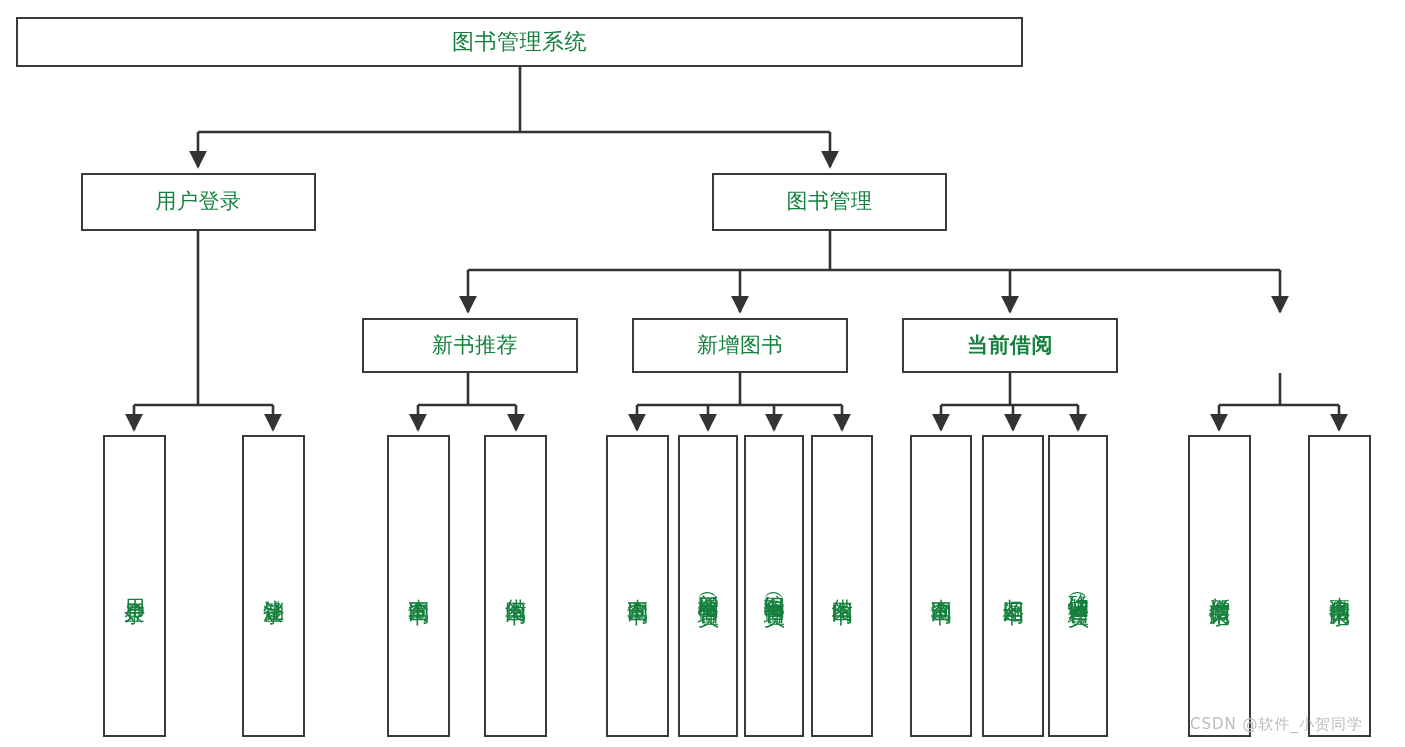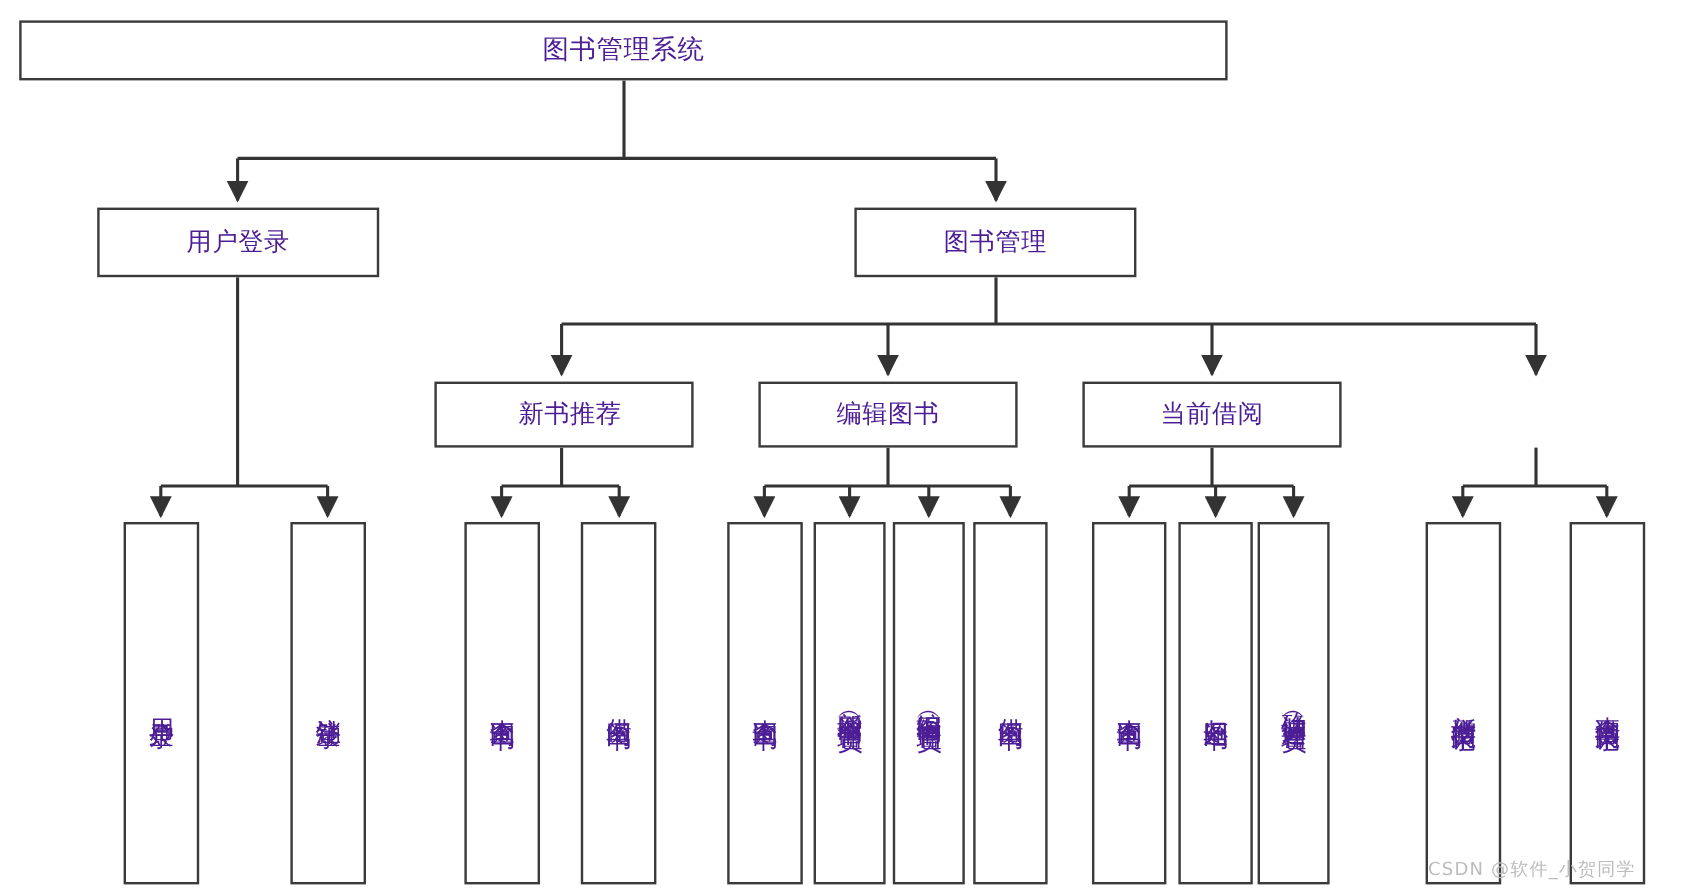--- a/index.html
+++ b/index.html
@@ -24,21 +24,21 @@
     top: 0;
     width: 1405px;
     height: 747px;
     pointer-events: none;
   }
   .node {
     position: absolute;
     box-sizing: border-box;
     border: 2px solid #3a3a3a;
     background: #ffffff;
-    color: #4c1d95;
+    color: #15803d;
     display: flex;
     align-items: center;
     justify-content: center;
     text-align: center;
     overflow: hidden;
   }
   .node.h {
     
     font-size: 21px;
     line-height: 1.1;
@@ -137,23 +137,23 @@
     <span>用户登录</span>
   </div>
   <div class="node h" style="left:712px; top:173px; width:235px; height:58px;">
     <span>图书管理</span>
   </div>
 
   <div class="node h" style="left:362px; top:318px; width:216px; height:55px;padding-left:10px;">
     <span>新书推荐</span>
   </div>
   <div class="node h" style="left:632px; top:318px; width:216px; height:55px;">
-    <span>编辑图书</span>
-  </div>
-  <div class="node h" style="left:902px; top:318px; width:216px; height:55px;">
+    <span>新增图书</span>
+  </div>
+  <div class="node h" style="left:902px; top:318px; width:216px; height:55px;font-weight:bold;">
     <span>当前借阅</span>
   </div>
 
   <div class="node v" style="left:103px; top:435px; width:63px; height:302px;">
     <span class="vtext">用户登录</span>
   </div>
   <div class="node v" style="left:242px; top:435px; width:63px; height:302px;">
     <span class="vtext">注销登录</span>
   </div>
 

